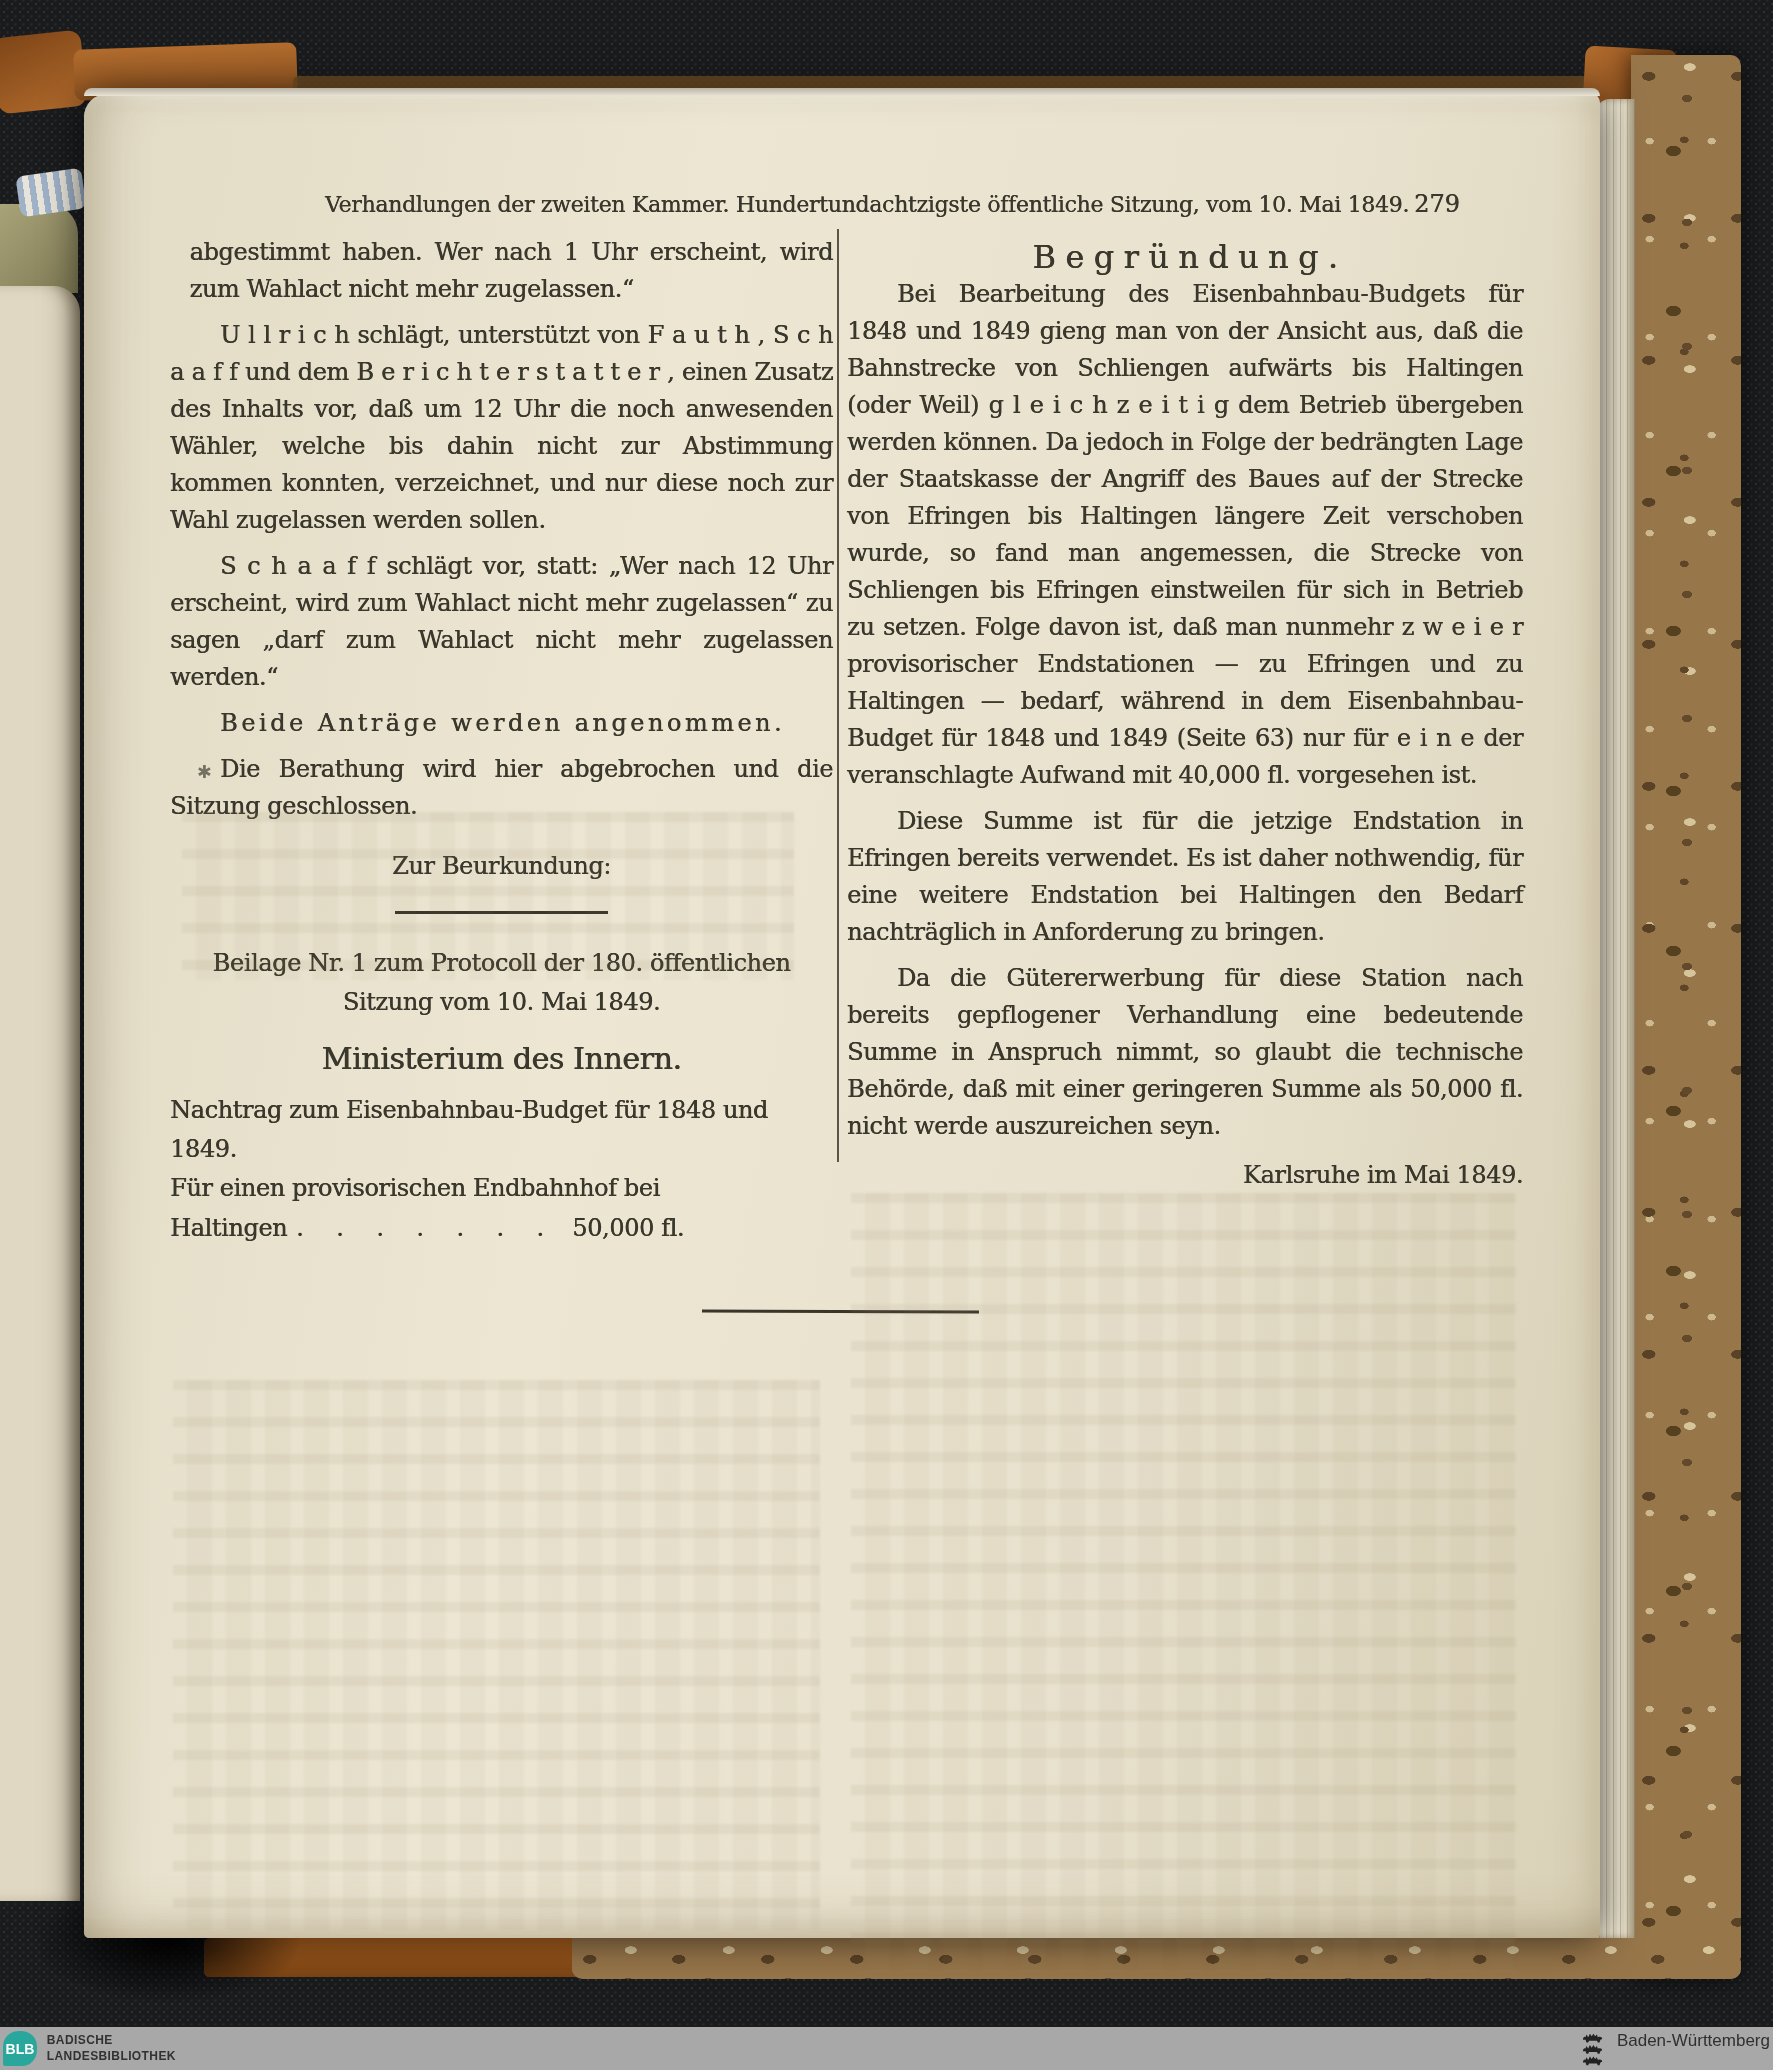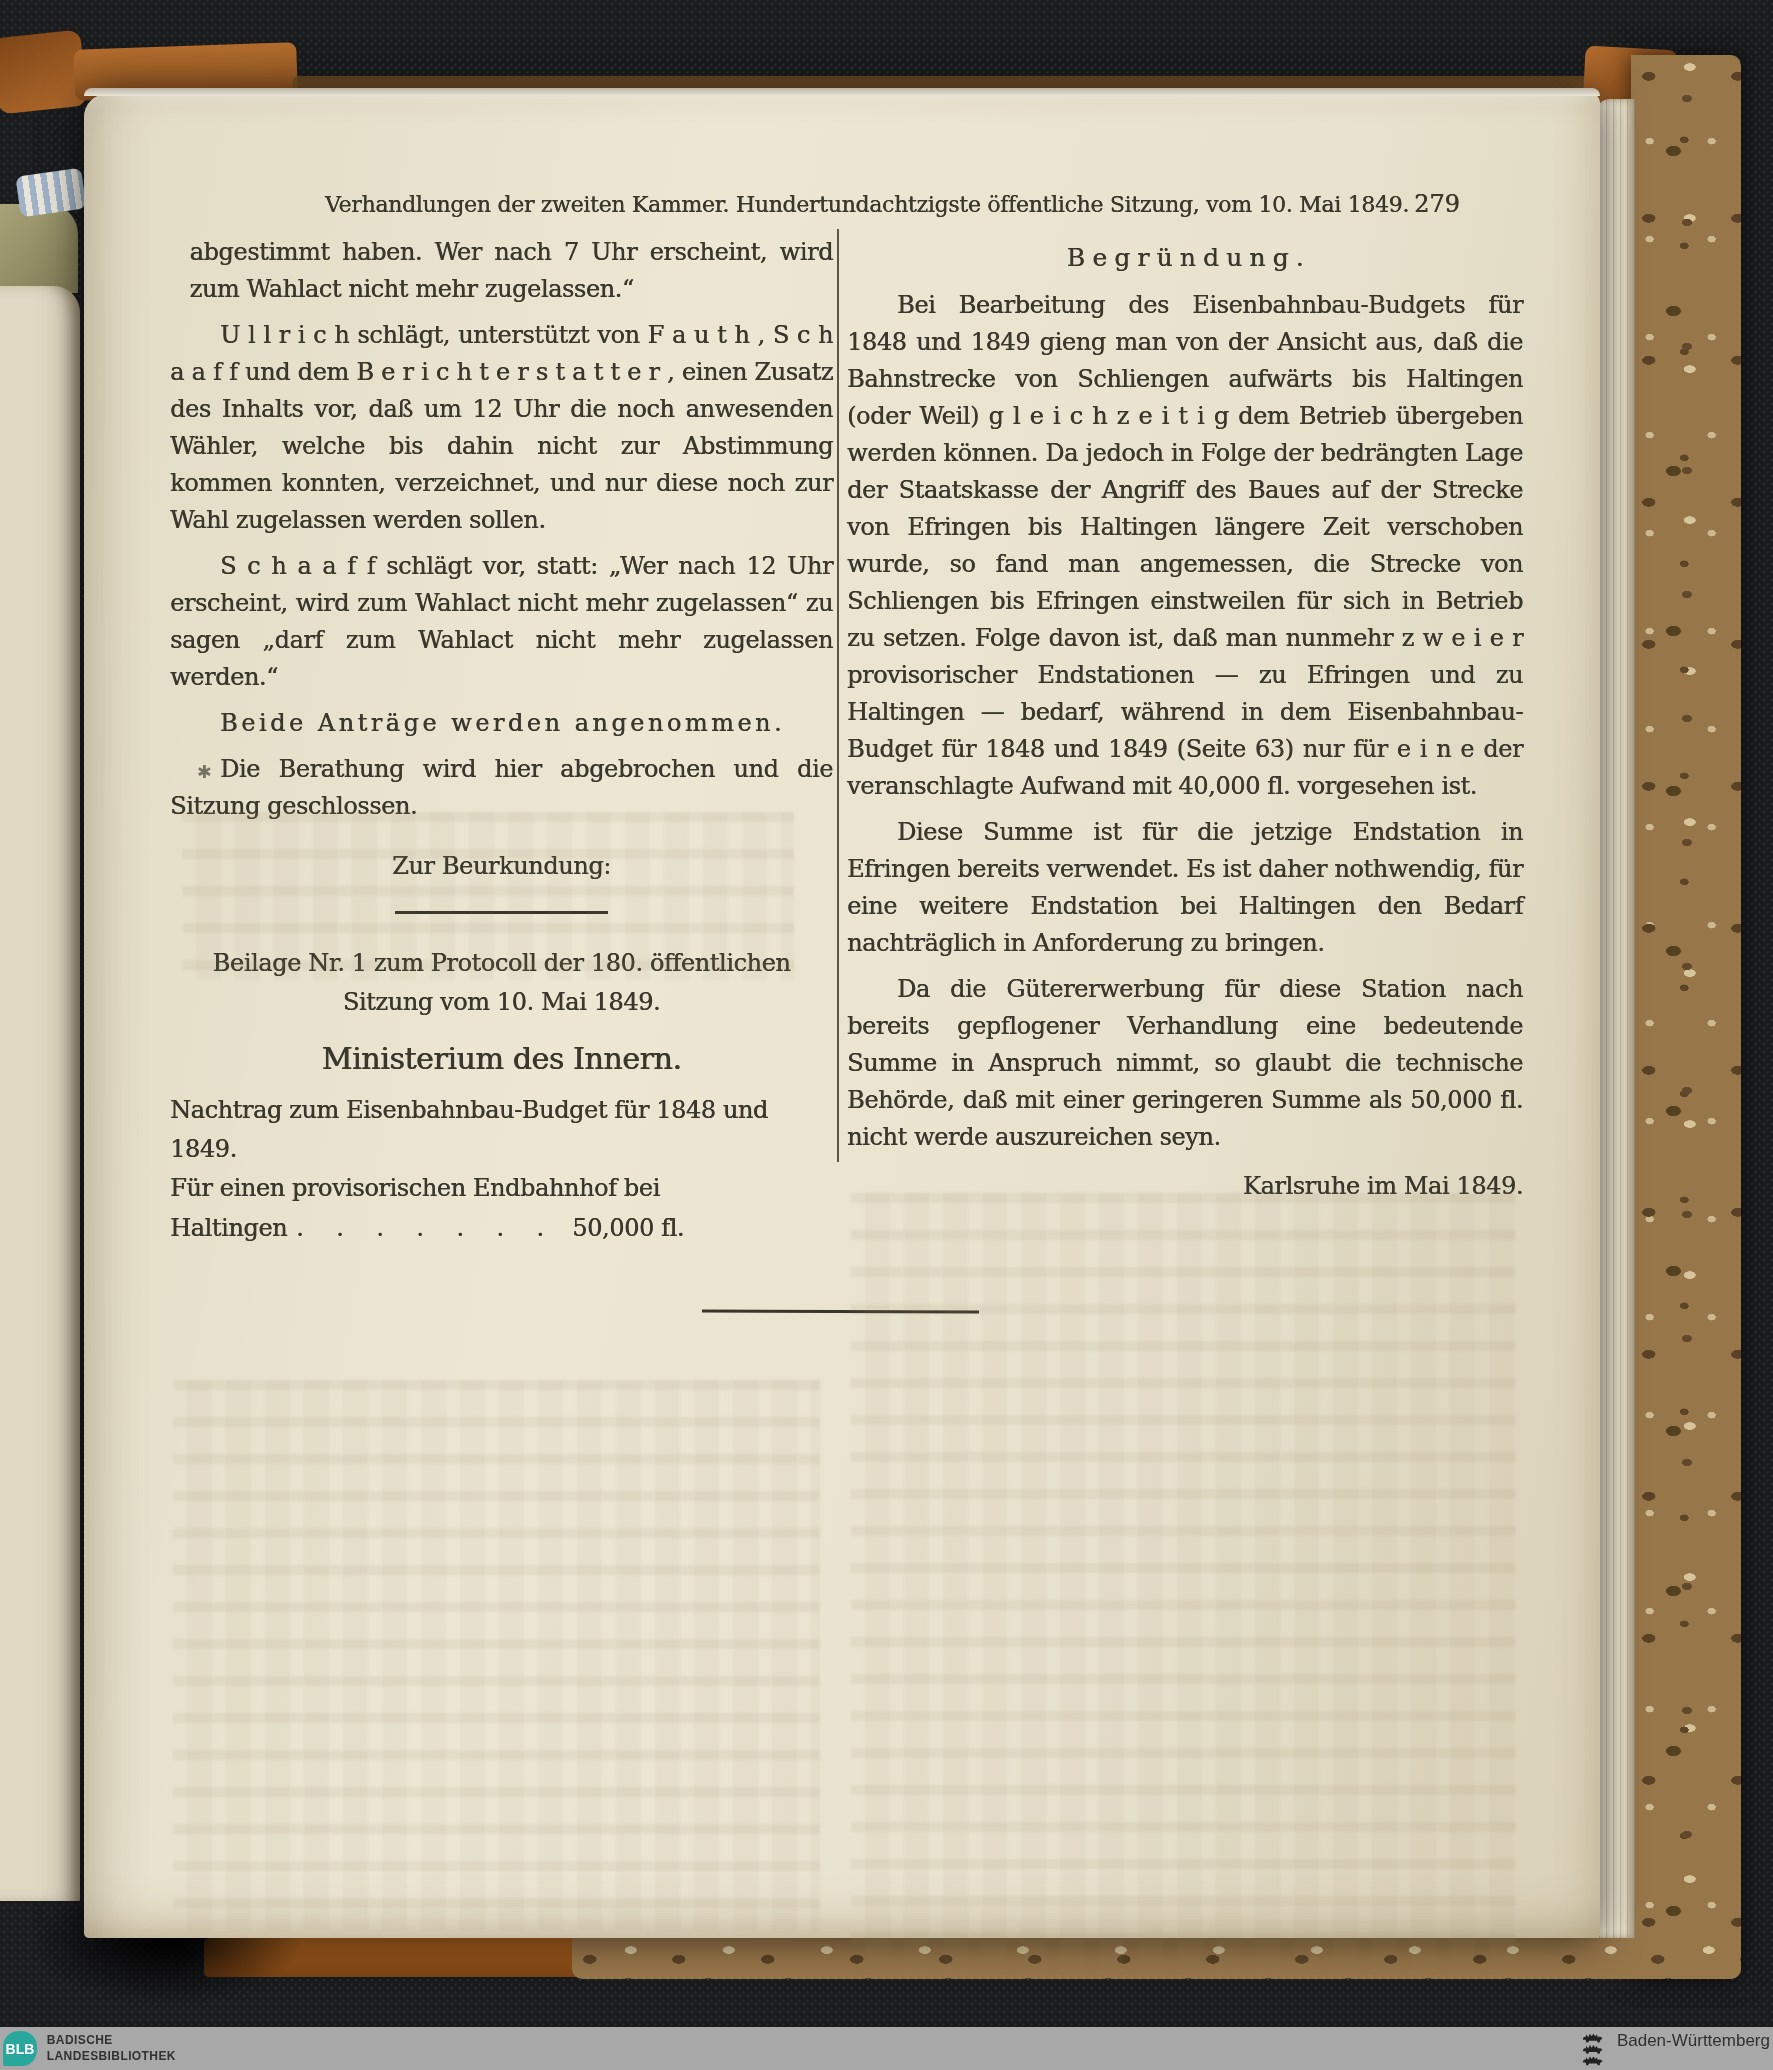--- a/index.html
+++ b/index.html
@@ -75,21 +75,21 @@
   .spaced{letter-spacing:3.5px;}
   .center{text-align:center;text-indent:0;}
   .attest1{margin:23px 0 5.3px;}
   .attest2{margin:0 0 5.3px;}
   .mid-rule{width:213px;height:2.7px;margin:26.6px auto 30px;background:#39352a;}
   .beilage{max-width:603px;margin:0 auto 5.3px;line-height:39px;}
   .ministry{font-size:30px;margin:17.7px 0 14px;text-shadow:0.7px 0 0 #3a372c;}
   .budget-line{text-align:left;text-indent:0;margin:0;line-height:39px;}
   .leader-row{display:flex;align-items:baseline;width:514px;line-height:41px;}
   .leader{flex:1;letter-spacing:12.4px;white-space:nowrap;overflow:hidden;padding:0 8.9px;}
-  .rc-head{margin:0 0 11px;font-size:25px;}
+  .rc-head{margin:0 0 0;font-size:32px;}
   .margin-mark{position:absolute;left:-23px;top:3.5px;font-size:17.7px;opacity:.65;text-shadow:none;}
   .dateline{text-indent:50px;margin-top:12px;text-align:right;}
   
   .bleed{position:absolute;opacity:.5;filter:blur(1px);
     background-image:
       repeating-linear-gradient(180deg, rgba(148,133,98,.20) 0 9.8px, rgba(0,0,0,0) 9.8px 37px),
       repeating-linear-gradient(90deg, rgba(0,0,0,0) 0 14px, rgba(148,133,98,.12) 14px 39px);}
   
   .footer{position:absolute;left:0;bottom:0;width:1773px;height:43px;background:#a8a8a8;
     display:flex;align-items:center;justify-content:space-between;
@@ -123,21 +123,21 @@
 
   <div class="page">
     <div class="page-top-edge"></div>
 
     <div class="running-title ink">Verhandlungen der zweiten Kammer.  Hundertundachtzigste öffentliche Sitzung, vom 10. Mai 1849.</div>
     <div class="page-num ink">279</div>
 
     <div class="divider"></div>
 
     <div class="col col-left ink">
-      <div class="p cont">abgestimmt haben.  Wer nach 7 Uhr erscheint, wird zum Wahlact nicht mehr zugelassen.“</div>
+      <div class="p cont">abgestimmt haben.  Wer nach 1 Uhr erscheint, wird zum Wahlact nicht mehr zugelassen.“</div>
       <div class="p">U l l r i c h  schlägt, unterstützt von  F a u t h ,  S c h a a f f  und dem  B e r i c h t e r s t a t t e r ,  einen Zusatz des Inhalts vor, daß um 12 Uhr die noch anwesenden Wähler, welche bis dahin nicht zur Abstimmung kommen konnten, verzeichnet, und nur diese noch zur Wahl zugelassen werden sollen.</div>
       <div class="p">S c h a a f f  schlägt vor, statt: „Wer nach 12 Uhr erscheint, wird zum Wahlact nicht mehr zugelassen“ zu sagen „darf zum Wahlact nicht mehr zugelassen werden.“</div>
       <div class="p spaced">Beide Anträge werden angenommen.</div>
       <div class="p rel">
         <span class="margin-mark">✱</span>
         <span>Die Berathung wird hier abgebrochen und die Sitzung geschlossen.</span>
       </div>
       <div class="center attest1">Zur Beurkundung:</div>
 
       <div class="mid-rule"></div>

